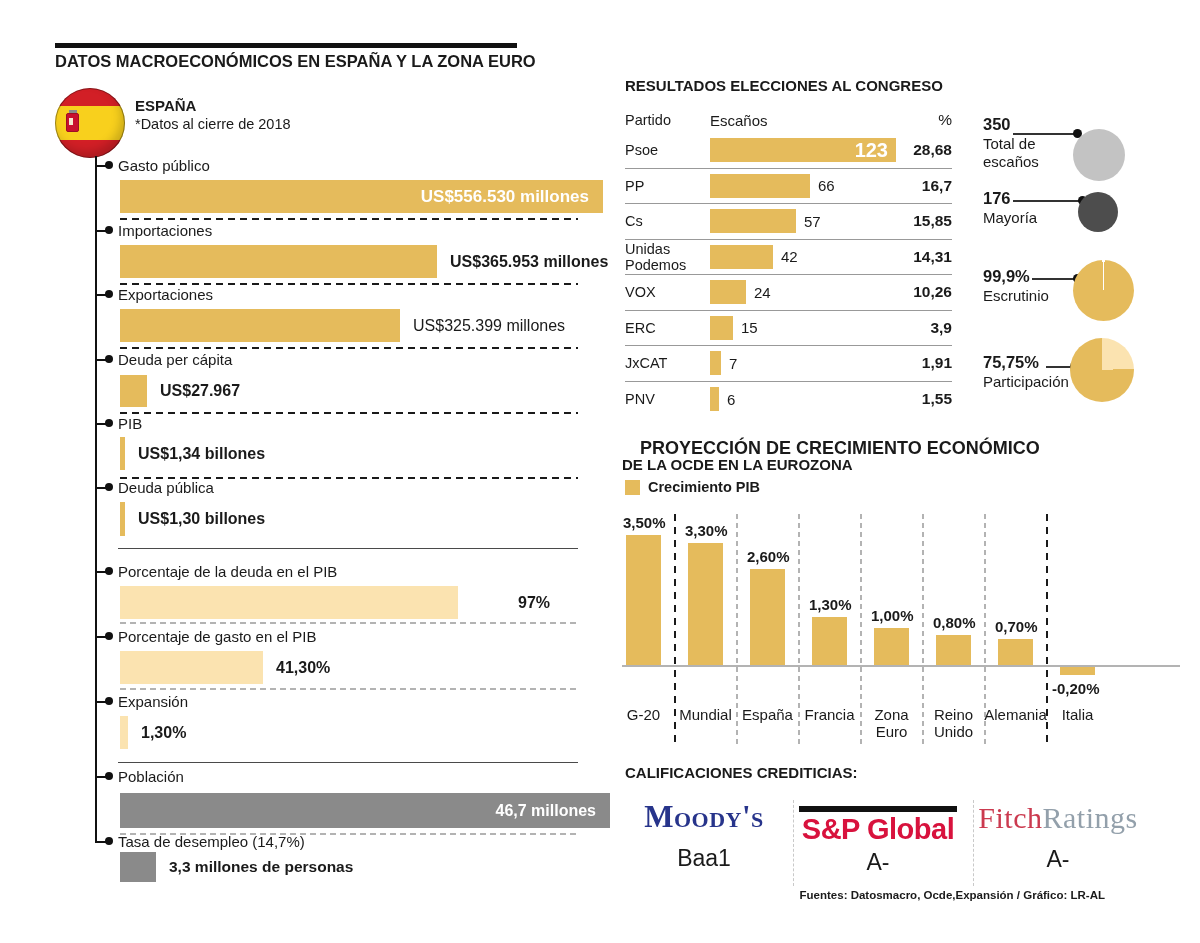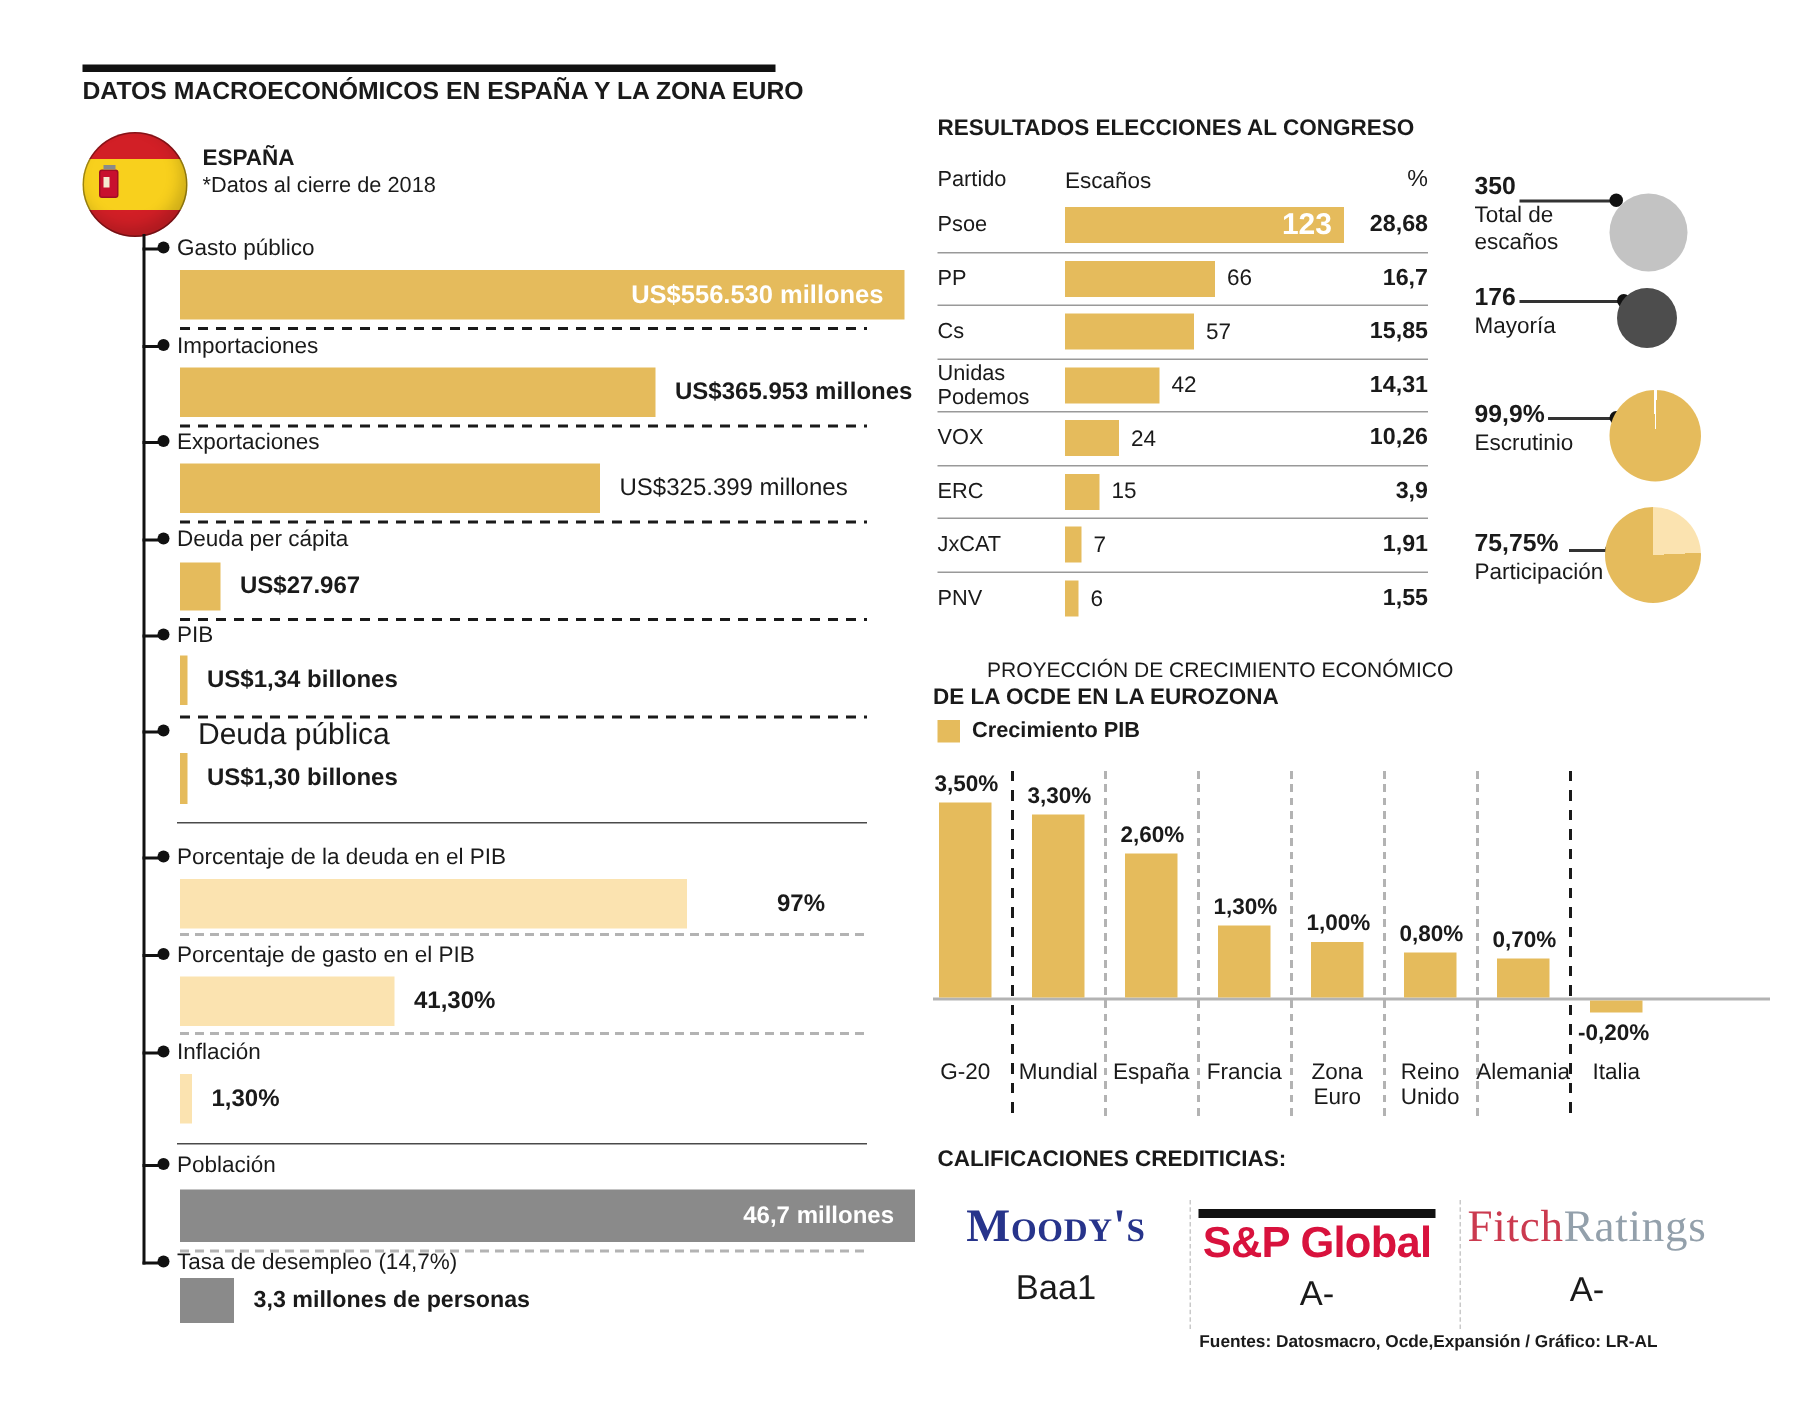--- a/index.html
+++ b/index.html
@@ -21,21 +21,21 @@
   #elec-title{left:625px;top:77px;font-size:15px;font-weight:bold}
   #elec-table{left:625px;top:107px;width:327px}
   .erow{display:flex;align-items:center;height:35.5px;border-bottom:1px solid #999}
   .erow.header{height:26px;border-bottom:none;font-weight:500;font-size:15px}
   .eparty{width:85px;font-size:14.5px;line-height:16px}
   .ebarzone{flex:1;display:flex;align-items:center}
   .ebar{height:24px}
   .eseats{margin-left:8px;font-size:15px}
   .epct{width:55px;text-align:right;font-weight:bold;font-size:15.5px}
   
-  #growth-title1{left:658px;top:438px;font-size:14px;font-weight:normal}
+  #growth-title1{left:640px;top:438px;font-size:18px;font-weight:bold}
   #growth-title2{left:622px;top:456px;font-size:15px;font-weight:bold}
   #legend-swatch{left:625px;top:480px;width:15px;height:15px}
   #legend-label{left:648px;top:479px;font-size:14.5px;font-weight:600}
   
   #ratings-title{left:625px;top:764px;font-size:15px;font-weight:bold}
   .agency-rating{font-size:23px;text-align:center}
   #moodys-logo{left:628px;top:799px;width:152px;text-align:center;font-family:"Liberation Serif",serif;
                font-variant:small-caps;font-weight:bold;font-size:31px;letter-spacing:.5px}
   #moodys-rating{left:628px;top:845px;width:152px}
   #sp-bar{left:799px;top:806px;width:158px;height:6px;background:#111}
@@ -180,39 +180,39 @@
     <div class="abs" style="left: 160px; top: 375px; height: 32px; line-height: 32px; font-weight: bold; font-size: 16px; white-space: nowrap;">US$27.967</div>
     <div class="abs" style="left: 120px; top: 412px; width: 458px; height: 2px; background: repeating-linear-gradient(90deg, rgb(26, 26, 26) 0px, rgb(26, 26, 26) 7px, transparent 7px, transparent 12px);"></div>
     <div class="abs" style="left: 95px; top: 423px; width: 14px; height: 1.5px; background: rgb(17, 17, 17);"></div>
     <div class="abs" style="left: 105px; top: 419px; width: 8px; height: 8px; border-radius: 50%; background: rgb(17, 17, 17);"></div>
     <div class="abs" style="left: 118px; top: 415px; font-size: 15px; white-space: nowrap;">PIB</div>
     <div class="abs" style="left: 120px; top: 437px; width: 5px; height: 33px; background: rgb(229, 187, 92);"></div>
     <div class="abs" style="left: 138px; top: 437px; height: 33px; line-height: 33px; font-weight: bold; font-size: 16px; white-space: nowrap;">US$1,34 billones</div>
     <div class="abs" style="left: 120px; top: 477px; width: 458px; height: 2px; background: repeating-linear-gradient(90deg, rgb(26, 26, 26) 0px, rgb(26, 26, 26) 7px, transparent 7px, transparent 12px);"></div>
     <div class="abs" style="left: 95px; top: 487px; width: 14px; height: 1.5px; background: rgb(17, 17, 17);"></div>
     <div class="abs" style="left: 105px; top: 483px; width: 8px; height: 8px; border-radius: 50%; background: rgb(17, 17, 17);"></div>
-    <div class="abs" style="left: 118px; top: 479px; font-size: 20px; white-space: nowrap; margin-left: 14px;">Deuda pública</div>
+    <div class="abs" style="left: 118px; top: 479px; font-size: 15px; white-space: nowrap;">Deuda pública</div>
     <div class="abs" style="left: 120px; top: 502px; width: 5px; height: 34px; background: rgb(229, 187, 92);"></div>
     <div class="abs" style="left: 138px; top: 502px; height: 34px; line-height: 34px; font-weight: bold; font-size: 16px; white-space: nowrap;">US$1,30 billones</div>
     <div class="abs" style="left: 118px; top: 548px; width: 460px; height: 1px; background: rgb(74, 74, 74);"></div>
     <div class="abs" style="left: 95px; top: 571px; width: 14px; height: 1.5px; background: rgb(17, 17, 17);"></div>
     <div class="abs" style="left: 105px; top: 567px; width: 8px; height: 8px; border-radius: 50%; background: rgb(17, 17, 17);"></div>
     <div class="abs" style="left: 118px; top: 563px; font-size: 15px; white-space: nowrap;">Porcentaje de la deuda en el PIB</div>
     <div class="abs" style="left: 120px; top: 586px; width: 338px; height: 33px; background: rgb(251, 227, 176);"></div>
     <div class="abs" style="left: 471px; top: 586px; height: 33px; line-height: 33px; font-weight: bold; font-size: 16px; white-space: nowrap; margin-left: 47px;">97%</div>
     <div class="abs" style="left: 120px; top: 622px; width: 458px; height: 1.5px; background: repeating-linear-gradient(90deg, rgb(179, 179, 179) 0px, rgb(179, 179, 179) 6px, transparent 6px, transparent 10px);"></div>
     <div class="abs" style="left: 95px; top: 636px; width: 14px; height: 1.5px; background: rgb(17, 17, 17);"></div>
     <div class="abs" style="left: 105px; top: 632px; width: 8px; height: 8px; border-radius: 50%; background: rgb(17, 17, 17);"></div>
     <div class="abs" style="left: 118px; top: 628px; font-size: 15px; white-space: nowrap;">Porcentaje de gasto en el PIB</div>
     <div class="abs" style="left: 120px; top: 651px; width: 143px; height: 33px; background: rgb(251, 227, 176);"></div>
     <div class="abs" style="left: 276px; top: 651px; height: 33px; line-height: 33px; font-weight: bold; font-size: 16px; white-space: nowrap;">41,30%</div>
     <div class="abs" style="left: 120px; top: 688px; width: 458px; height: 1.5px; background: repeating-linear-gradient(90deg, rgb(179, 179, 179) 0px, rgb(179, 179, 179) 6px, transparent 6px, transparent 10px);"></div>
     <div class="abs" style="left: 95px; top: 701px; width: 14px; height: 1.5px; background: rgb(17, 17, 17);"></div>
     <div class="abs" style="left: 105px; top: 697px; width: 8px; height: 8px; border-radius: 50%; background: rgb(17, 17, 17);"></div>
-    <div class="abs" style="left: 118px; top: 693px; font-size: 15px; white-space: nowrap;">Inflación</div>
+    <div class="abs" style="left: 118px; top: 693px; font-size: 15px; white-space: nowrap;">Expansión</div>
     <div class="abs" style="left: 120px; top: 716px; width: 8px; height: 33px; background: rgb(251, 227, 176);"></div>
     <div class="abs" style="left: 141px; top: 716px; height: 33px; line-height: 33px; font-weight: bold; font-size: 16px; white-space: nowrap;">1,30%</div>
     <div class="abs" style="left: 118px; top: 762px; width: 460px; height: 1px; background: rgb(74, 74, 74);"></div>
     <div class="abs" style="left: 95px; top: 776px; width: 14px; height: 1.5px; background: rgb(17, 17, 17);"></div>
     <div class="abs" style="left: 105px; top: 772px; width: 8px; height: 8px; border-radius: 50%; background: rgb(17, 17, 17);"></div>
     <div class="abs" style="left: 118px; top: 768px; font-size: 15px; white-space: nowrap;">Población</div>
     <div class="abs" style="left: 120px; top: 793px; width: 490px; height: 35px; background: rgb(138, 138, 138);"></div>
     <div class="abs" style="left: 120px; top: 793px; width: 476px; height: 35px; line-height: 35px; text-align: right; color: rgb(255, 255, 255); font-weight: bold; font-size: 16px;">46,7 millones</div>
     <div class="abs" style="left: 120px; top: 833px; width: 458px; height: 1.5px; background: repeating-linear-gradient(90deg, rgb(179, 179, 179) 0px, rgb(179, 179, 179) 6px, transparent 6px, transparent 10px);"></div>
     <div class="abs" style="left: 95px; top: 841px; width: 14px; height: 1.5px; background: rgb(17, 17, 17);"></div>

